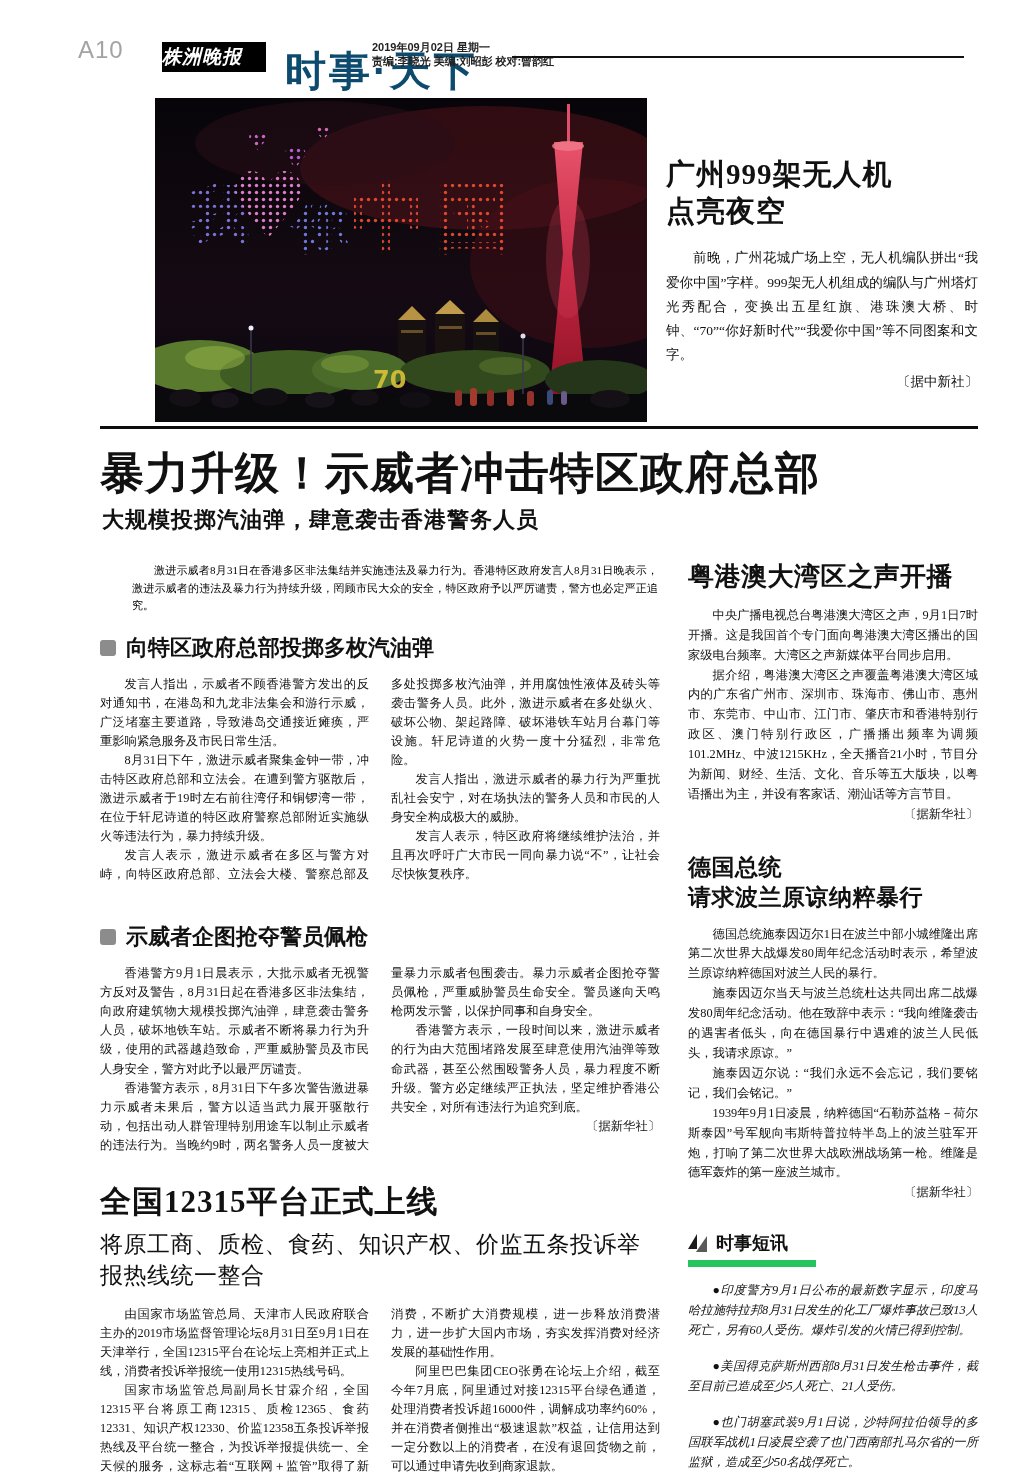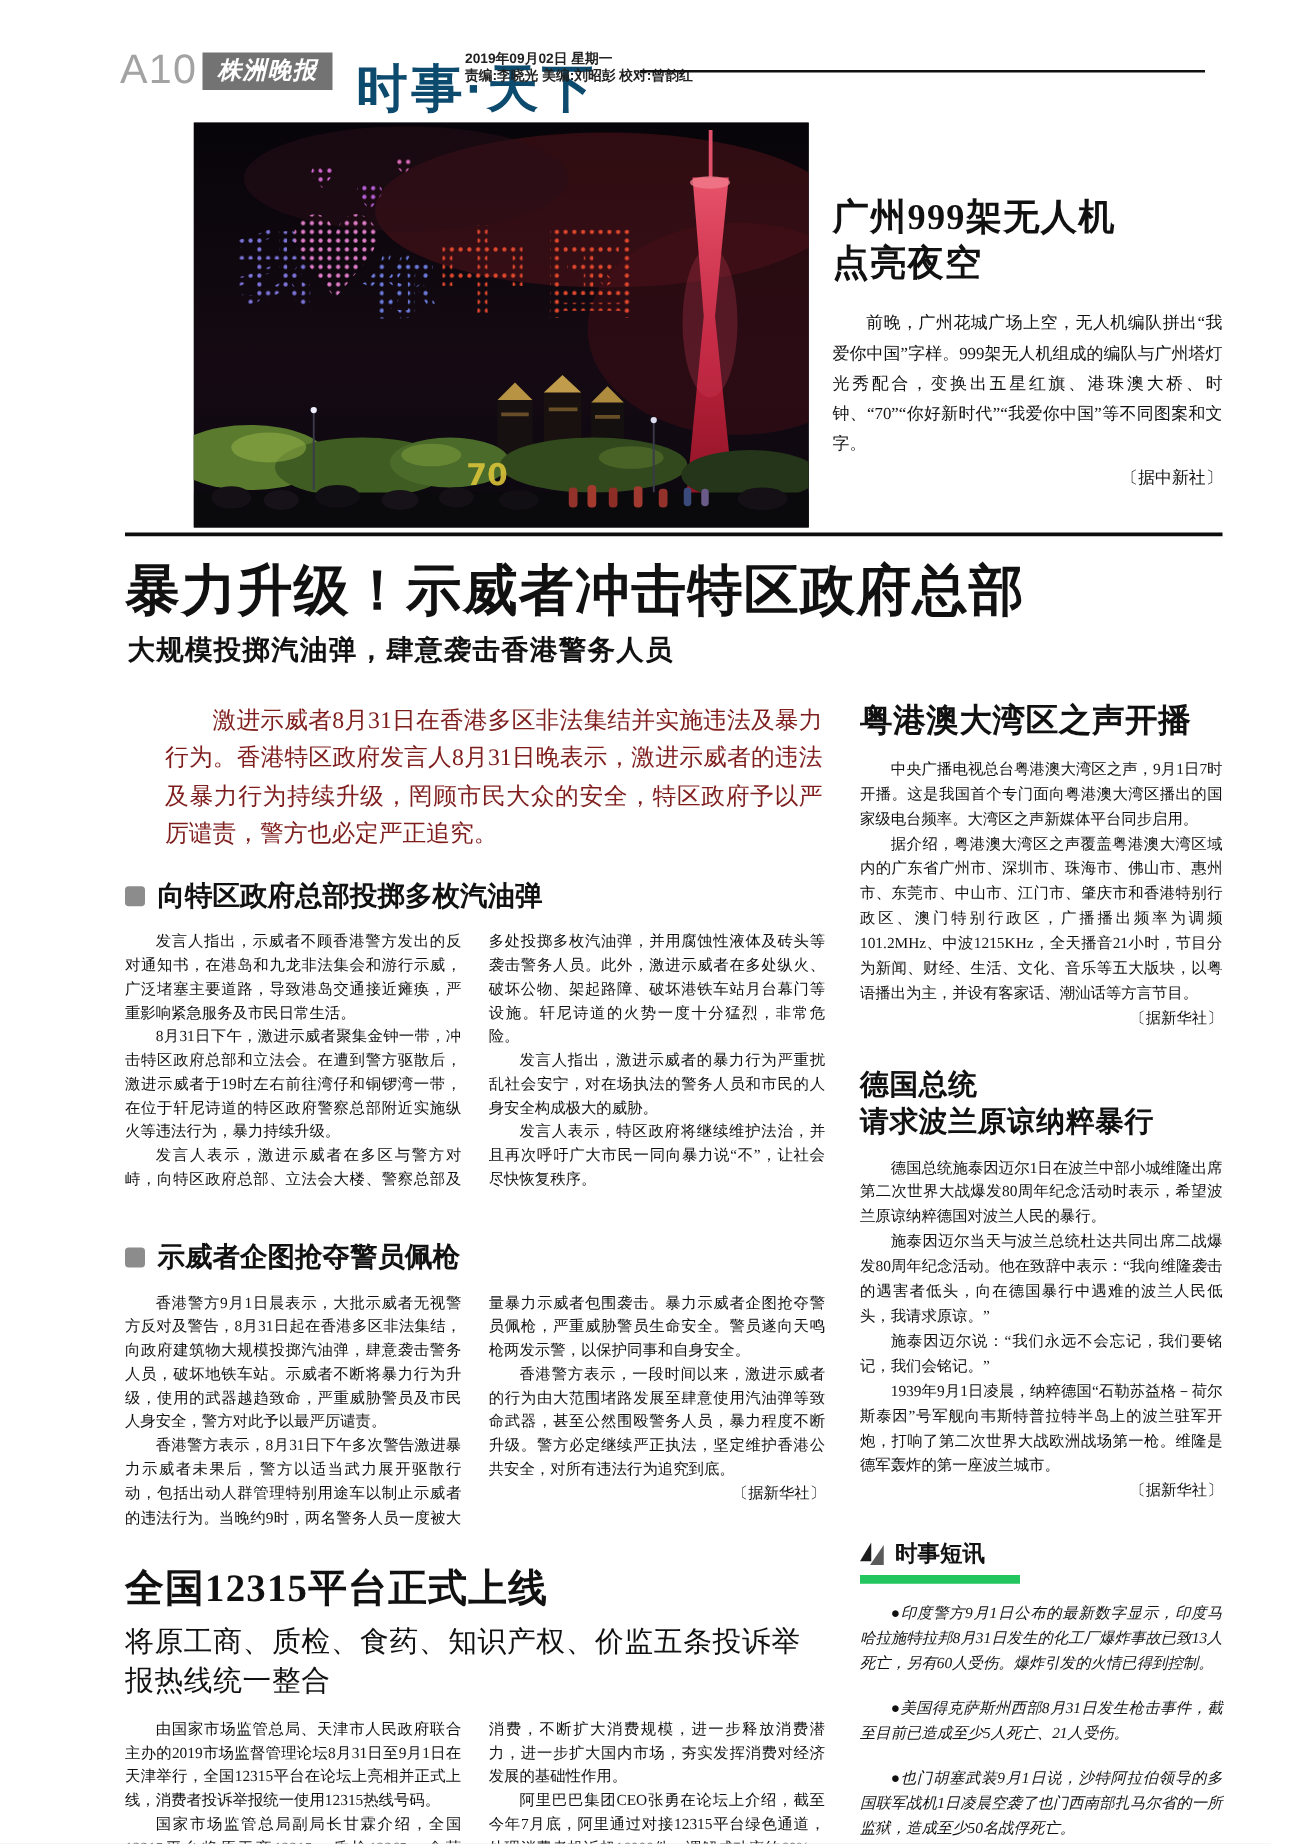--- a/index.html
+++ b/index.html
@@ -1,22 +1,22 @@
 <!DOCTYPE html>
 <html><head>
 <meta charset="utf-8">
 <style>
   html,body{margin:0;padding:0;background:#e8e8e8;}
   .page{position:relative;width:1031px;height:1475px;margin:0 auto;background:#ffffff;
         font-family:"Liberation Serif","DejaVu Serif",serif;color:#111;overflow:hidden;}
   
-  .page-num{position:absolute;left:96px;top:36px;font-family:"Liberation Sans","DejaVu Sans",sans-serif;
-            font-size:33px;color:#a3a3a3;letter-spacing:1px;}
-  .logo{position:absolute;left:162px;top:42px;width:104px;height:30px;background:#737373;color:#fff;
-        font-weight:bold;font-style:italic;font-size:19px;text-align:center;line-height:30px;letter-spacing:1px;}
+  .page-num{position:absolute;left:78px;top:36px;font-family:"Liberation Sans","DejaVu Sans",sans-serif;
+            font-size:24px;color:#a3a3a3;letter-spacing:1px;}
+  .logo{position:absolute;left:162px;top:42px;width:104px;height:30px;background:#000000;color:#fff;
+        font-weight:bold;font-style:italic;font-size:19px;line-height:30px;letter-spacing:1px;}
   .section-title{position:absolute;left:285px;top:44px;font-family:"Liberation Sans","DejaVu Sans",sans-serif;
         font-size:41px;font-weight:bold;color:#0c4a6e;letter-spacing:3px;}
   .meta{position:absolute;left:372px;top:40px;font-family:"Liberation Sans","DejaVu Sans",sans-serif;
         font-size:11px;font-weight:bold;color:#222;line-height:14px;}
   .meta-rule{position:absolute;left:512px;top:56px;width:452px;height:2px;background:#111;}
   
   .photo{position:absolute;left:155px;top:98px;width:492px;height:324px;background:#0a0710;}
   .photo svg{display:block;}
   
   .drone{position:absolute;left:666px;top:156px;width:312px;}
@@ -25,21 +25,21 @@
   .drone .attribution{margin-top:2px;text-align:right;text-indent:0;}
   .thick-rule{position:absolute;left:100px;top:426px;width:878px;height:3px;background:#0d0d0d;}
   
   .headline-block{position:absolute;left:100px;top:448px;width:878px;}
   .headline-block h1{margin:0;font-family:"Liberation Sans","DejaVu Sans",sans-serif;
         font-size:44px;font-weight:900;letter-spacing:1px;line-height:1.15;}
   .headline-block h3{margin:6px 0 0 2px;font-family:"Liberation Sans","DejaVu Sans",sans-serif;
         font-size:22px;font-weight:700;letter-spacing:1px;}
   
   .main-left{position:absolute;left:100px;top:558px;width:560px;}
-  .lede{margin:4px 0 18px 32px;width:526px;font-size:19px;line-height:1.6;text-align:justify;text-indent:2em;color:#7f1d1d;}
+  .lede{margin:4px 0 18px 32px;width:526px;font-size:11px;line-height:1.6;text-align:justify;text-indent:2em;color:#000000;}
   .sec-h{display:flex;align-items:center;gap:10px;margin:14px 0 12px 0;
         font-family:"Liberation Sans","DejaVu Sans",sans-serif;font-size:22px;font-weight:bold;}
   .sq{width:16px;height:16px;background:#8c8c8c;border-radius:3px;flex:0 0 auto;}
   .two-col{column-count:2;column-gap:22px;font-size:12.3px;line-height:1.55;text-align:justify;}
   .two-col p{margin:0;text-indent:2em;}
   .attribution{text-align:right !important;text-indent:0 !important;}
   
   .platform{margin-top:26px;}
   .platform h2{margin:0;font-size:31px;font-weight:900;letter-spacing:1px;}
   .platform h3{margin:6px 0 14px 0;font-family:"Liberation Sans","DejaVu Sans",sans-serif;

